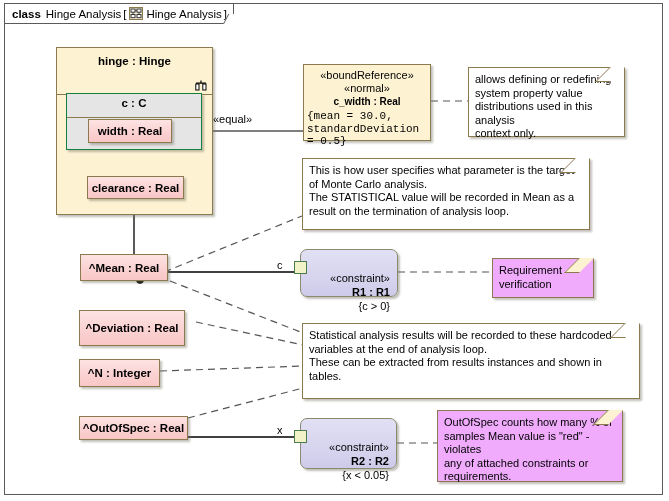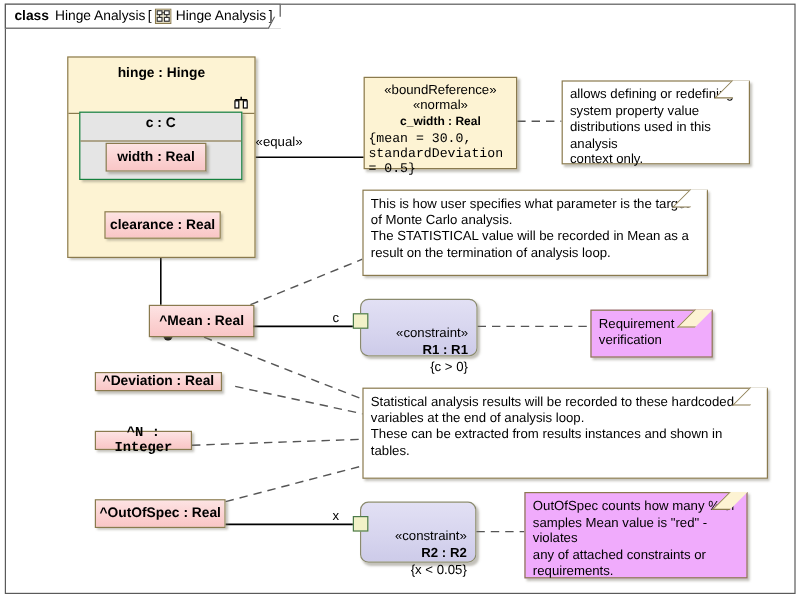--- a/index.html
+++ b/index.html
@@ -87,21 +87,20 @@
     right: 5px; bottom: 3px;
     width: 12px; height: 11px;
   }
 
   
   .valuebox {
     background: linear-gradient(to bottom, #fde3e3 0%, #fbd2d2 55%, #f9c6c6 100%);
     border: 1px solid #8a7a4e;
     display: flex; align-items: center; justify-content: center;
     font-weight: bold; font-size: 11.5px;
-    text-align: center;
   }
 
   
   .boundref {
     background: #fdf3d3;
     border: 1px solid #8a7a4e;
     font-size: 11px;
   }
   .boundref .br-title { text-align: center; padding-top: 4px; line-height: 13px; }
   .boundref .br-title b { font-size: 10px; }
@@ -266,43 +265,43 @@
 </div>
 
 <div class="note shadow" style="left:302px; top:158px; width:288px; height:72px;">
   <span class="fold"></span>
   <div>This is how user specifies what parameter is the target</div>
   <div>of Monte Carlo analysis.</div>
   <div>The STATISTICAL value will be recorded in Mean as a</div>
   <div>result on the termination of analysis loop.</div>
 </div>
 
-<div class="node valuebox shadow" style="left:80px; top:254px; width:88px; height:27px;margin-left:44px;">
+<div class="node valuebox shadow" style="left:80px; top:254px; width:88px; height:27px;">
   <span>^Mean : Real</span>
 </div>
 
 <div class="node constraintbox shadow" style="left:300px; top:249px; width:98px; height:48px;">
   <span class="port" style="left:-7px; top:11px;"></span>
   <div class="cb-kw">«constraint»</div>
   <div class="cb-name">R1 : R1</div>
   <div>{c &gt; 0}</div>
 </div>
 <div class="conn-label" style="left:277px; top:259px;">c</div>
 
 <div class="note yellow shadow" style="left:492px; top:258px; width:102px; height:40px;">
   <span class="fold"></span>
   <div>Requirement</div>
   <div>verification</div>
 </div>
 
-<div class="node valuebox shadow" style="left:79px; top:310px; width:106px; height:16px;">
+<div class="node valuebox shadow" style="left:79px; top:310px; width:106px; height:36px;">
   <span>^Deviation : Real</span>
 </div>
 
-<div class="node valuebox shadow" style="left:79px; top:359px; width:81px; height:16px;font-family:Liberation Mono, monospace;">
+<div class="node valuebox shadow" style="left:79px; top:359px; width:81px; height:28px;">
   <span>^N : Integer</span>
 </div>
 
 <div class="note shadow" style="left:302px; top:323px; width:338px; height:76px;">
   <span class="fold"></span>
   <div>Statistical analysis results will be recorded to these hardcoded</div>
   <div>variables at the end of analysis loop.</div>
   <div>These can be extracted from results instances and shown in tables.</div>
 </div>
 

